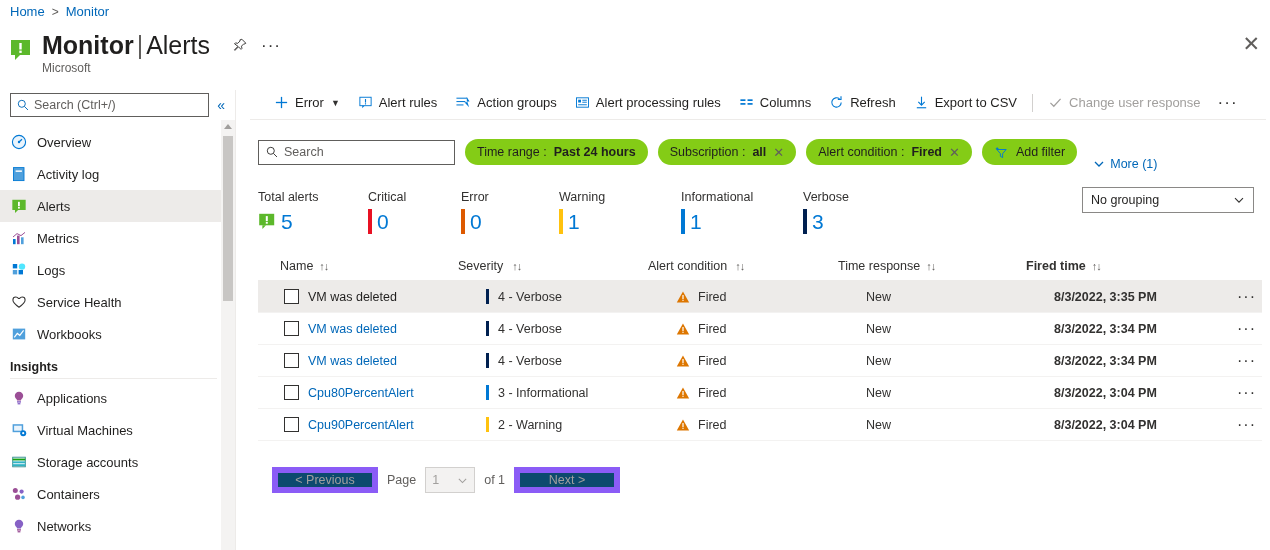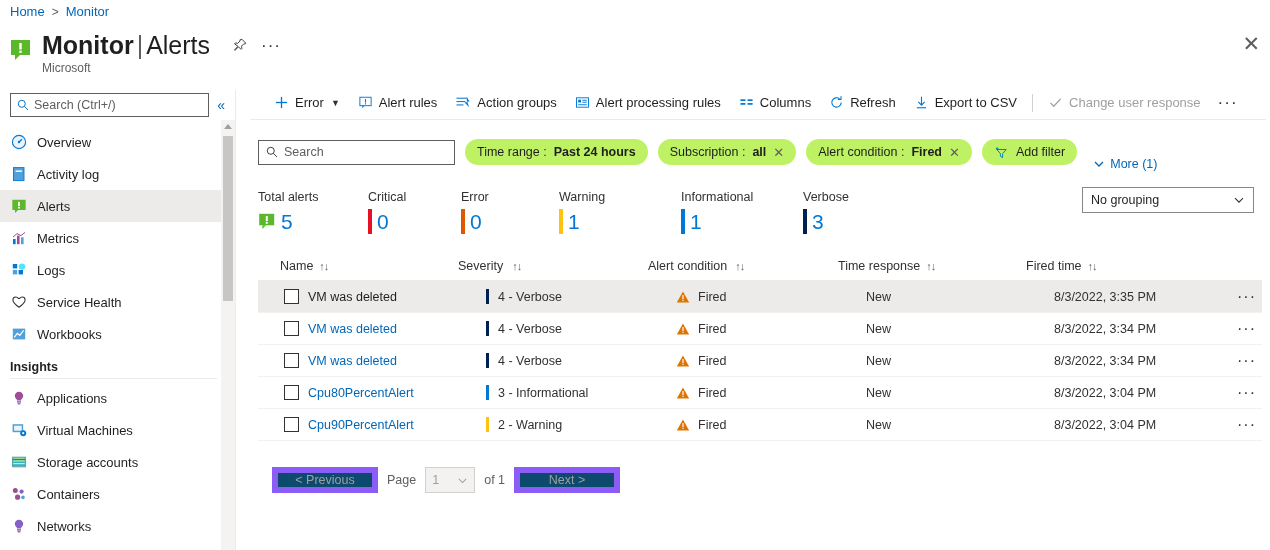--- a/index.html
+++ b/index.html
@@ -129,21 +129,21 @@
   .filterbar {
     display: flex; align-items: center; gap: 10px;
     padding: 13px 0 0 8px;
   }
   .srch-box {
     width: 197px; height: 25px; border: 1px solid #605e5c; background: #fff;
     display: flex; align-items: center; gap: 6px; padding: 0 7px;
     font-size: 12.5px; color: #605e5c;
   }
   .pill {
-    height: 26px; border-radius: 13px; background: #bef264;
+    height: 26px; border-radius: 13px; background: #84cc16;
     display: flex; align-items: center; gap: 7px;
     padding: 0 12px; font-size: 12.5px; color: #201f1e;
     cursor: pointer; white-space: nowrap;
   }
   .pill b { font-weight: 700; }
   .pill .xmark { color: #605e5c; font-size: 13px; font-weight: 300; }
   .more-link {
     display: flex; align-items: center; gap: 5px;
     color: #0067b8; font-size: 12.5px; cursor: pointer; margin-left: 6px; margin-top: 24px;
   }
@@ -188,21 +188,21 @@
     width: 15px; height: 15px; border: 1px solid #323130; background: #fff;
     margin-left: 22px; margin-right: 9px; flex: 0 0 15px; cursor: pointer;
   }
   .c-name { width: 178px; }
   .c-name a { color: #0067b8; text-decoration: none; font-size: 12.5px; cursor: pointer; }
   .row.hovered .c-name a { color: #201f1e; }
   .c-sev { width: 190px; display: flex; align-items: center; gap: 9px; font-size: 12.5px; }
   .c-sev .bar { width: 3px; height: 15px; }
   .c-cond { width: 190px; display: flex; align-items: center; gap: 8px; font-size: 12.5px; }
   .c-resp { width: 188px; font-size: 12.5px; }
-  .c-time { width: 185px; font-size: 12.5px; }
+  .c-time { width: 185px; font-size: 12.5px; font-weight: bold; }
   .c-more {
     position: absolute; right: 6px; font-size: 16px; color: #323130;
     letter-spacing: 1px; cursor: pointer; line-height: 8px;
   }
 
   
   .pager {
     display: flex; align-items: center; gap: 9px;
     padding: 26px 0 0 22px; font-size: 12.5px; color: #a19f9d;
   }

